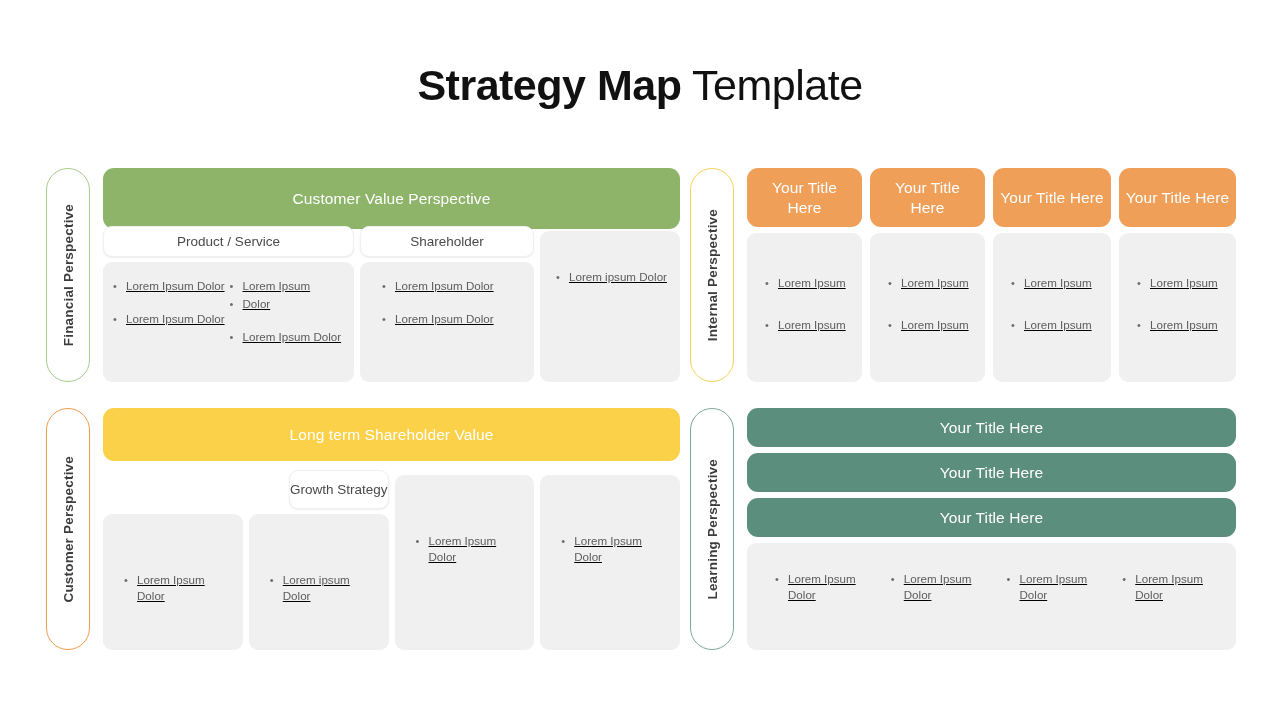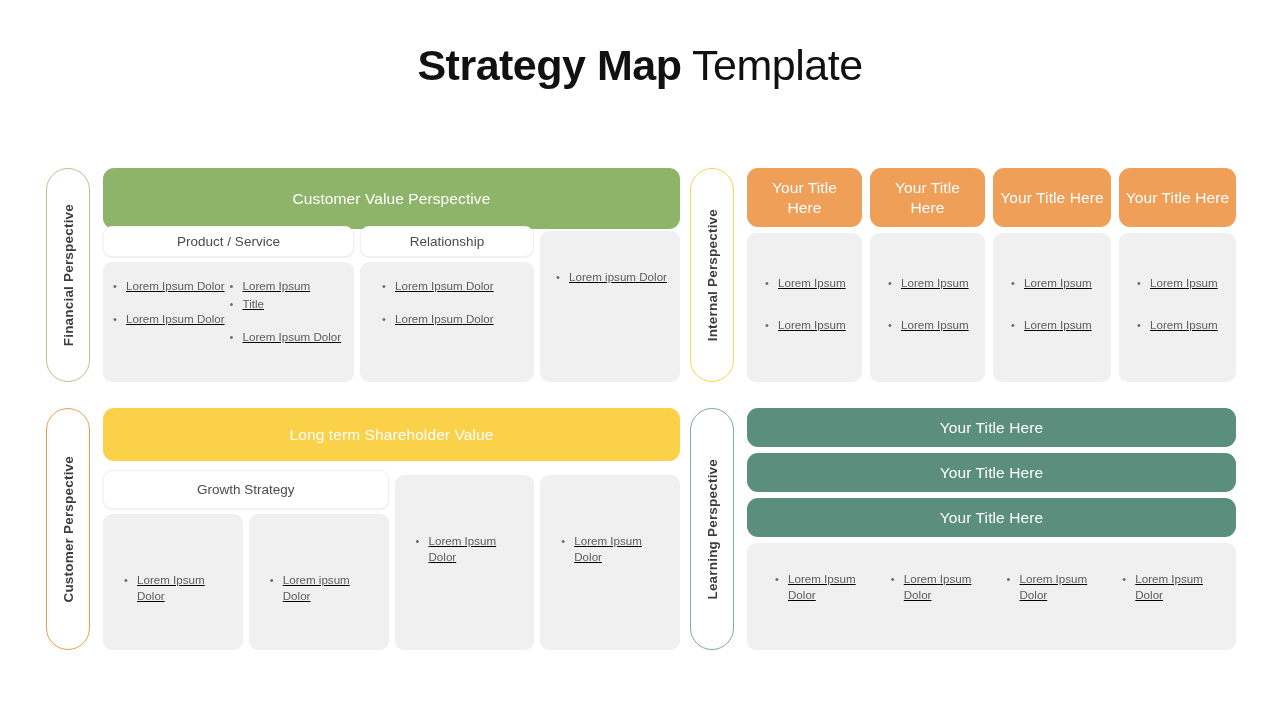--- a/index.html
+++ b/index.html
@@ -8,21 +8,21 @@
     width: 1280px;
     height: 720px;
     background: #ffffff;
     font-family: "Liberation Sans", sans-serif;
     overflow: hidden;
   }
 
   
   .page-title {
     position: absolute;
-    top: 36px;
+    top: 56px;
     left: 0;
     width: 1280px;
     text-align: center;
     font-size: 43px;
     line-height: 58px;
     color: #111111;
     letter-spacing: -0.5px;
     white-space: nowrap;
   }
   .page-title .t-bold { font-weight: 700; }
@@ -152,21 +152,21 @@
   #fin-box-1 .bullets { padding: 16px 12px 0 22px; }
   #fin-box-2 .bullets { padding: 38px 10px 0 16px; }
 
   
   #cust-strats {
     position: absolute;
     top: 62px; left: 0; right: 0; bottom: 0;
     display: flex;
     gap: 6px;
   }
-  .stratgroup { flex: 1; display: flex; flex-direction: column; }
+  .stratgroup { flex: 1; display: flex; flex-direction: column; align-items: flex-end; }
   .stratgroup .colhead { height: 39px; }
   .strat-boxes { margin-top: 5px; flex: 1; display: flex; gap: 6px; }
   .strat-boxes .graybox { flex: 1; }
   .strat-boxes .bullets { padding: 58px 8px 0 21px; }
 
   
   #int-cards {
     position: absolute;
     inset: 0;
     display: flex;
@@ -228,33 +228,33 @@
             <div id="fin-split">
               <div class="subcol">
                 <ul class="bullets">
                   <li>Lorem Ipsum Dolor</li>
                   <li>Lorem Ipsum Dolor</li>
                 </ul>
               </div>
               <div class="subcol">
                 <ul class="bullets tight">
                   <li>Lorem Ipsum</li>
-                  <li>Title</li>
+                  <li>Dolor</li>
                 </ul>
                 <ul class="bullets" style="margin-top:17px;">
                   <li>Lorem Ipsum Dolor</li>
                 </ul>
               </div>
             </div>
           </div>
         </div>
 
         <div class="fincol" id="fin-col-1">
           <div class="colhead">
-            <span>Relationship</span>
+            <span>Shareholder</span>
           </div>
           <div class="graybox" id="fin-box-1">
             <ul class="bullets">
               <li>Lorem Ipsum Dolor</li>
               <li>Lorem Ipsum Dolor</li>
             </ul>
           </div>
         </div>
 
         <div class="fincol" id="fin-col-2">

